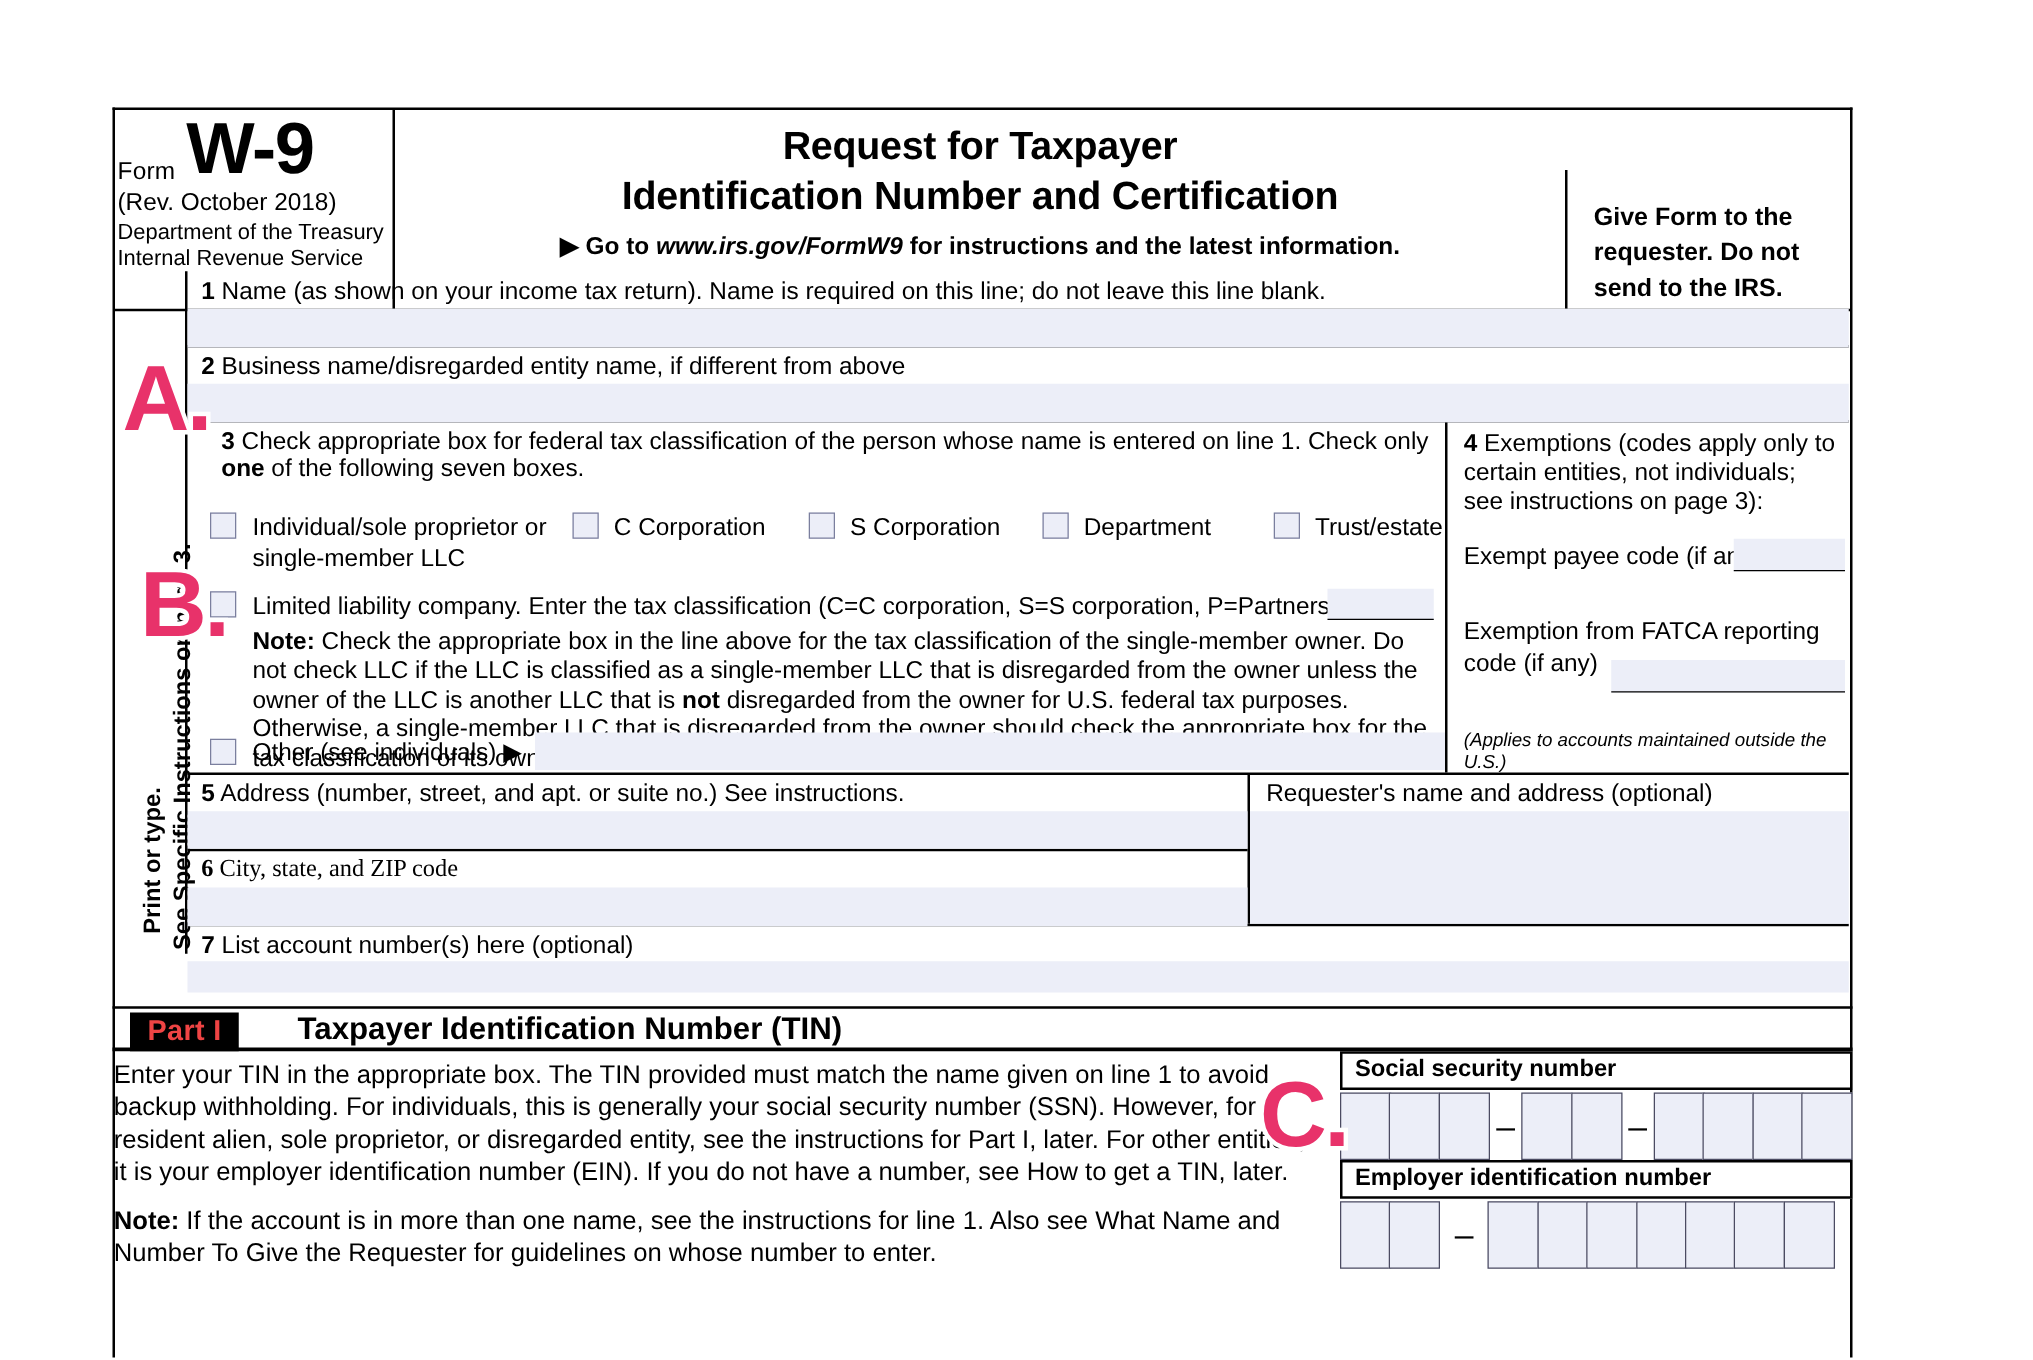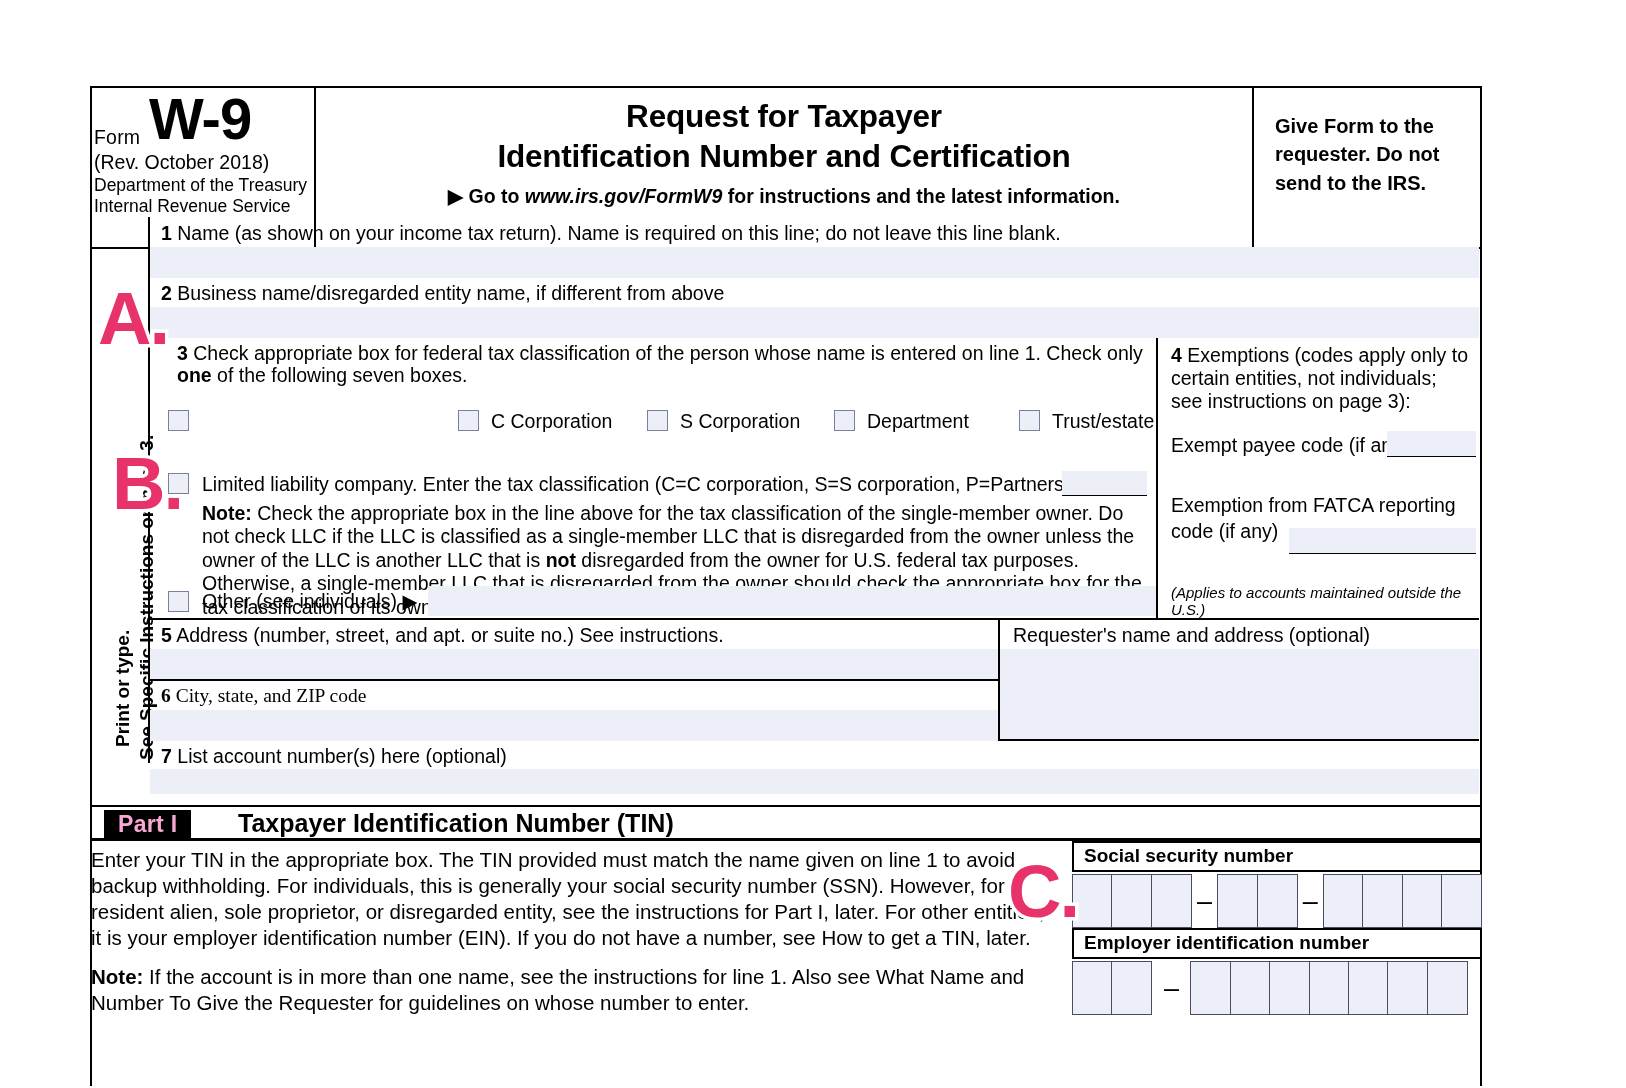--- a/index.html
+++ b/index.html
@@ -90,20 +90,21 @@
     font-size: 19.5px;
     font-weight: bold;
   }
   #hdrRight {
     width: 228px;
     border-left: 2.5px solid #000;
     padding: 24px 0 0 21px;
     font-size: 20px;
     font-weight: bold;
     line-height: 1.42;
+    margin-top: 48px;
   }
 
   
   #rail {
     position: absolute;
     left: 0; top: 129px;
     width: 58px;
     height: 546px;
     border-right: 2.5px solid #000;
   }
@@ -213,21 +214,21 @@
   #partBar {
     position: absolute;
     left: 90px; top: 805px;
     width: 1392px;
     height: 34px;
     border-top: 2.5px solid #000;
   }
   #partTag {
     position: absolute;
     left: 14px; top: 3px;
-    background: #000; color: #f9a8d4;
+    background: #000; color: #ef4444;
     font-size: 23px; font-weight: bold;
     padding: 1px 14px 3px 14px;
     letter-spacing: .3px;
   }
   #partTitle {
     position: absolute;
     left: 148px; top: 2px;
     font-size: 25px; font-weight: bold;
   }
   #partUnderline {
@@ -356,21 +357,21 @@
 
       <div class="row rowline" id="line3">
 
         <div id="l3left">
           <div id="l3intro" class="lbl">
             <span class="num">3</span>
             <span>Check appropriate box for federal tax classification of the person whose name is entered on line 1. Check only </span><span class="b">one</span><span> of the following seven boxes.</span>
           </div>
 
           <div class="cbrow" id="cbIndiv">
-            <span class="cbox"></span>
+            <span class="cbox"></span><span class="txt"><span>Individual/sole proprietor or</span><br><span>single-member LLC</span></span>
           </div>
 
           <div class="cbrow" id="cbC">
             <span class="cbox"></span><span class="txt2">C Corporation</span>
           </div>
 
           <div class="cbrow" id="cbS">
             <span class="cbox"></span><span class="txt2">S Corporation</span>
           </div>
 

